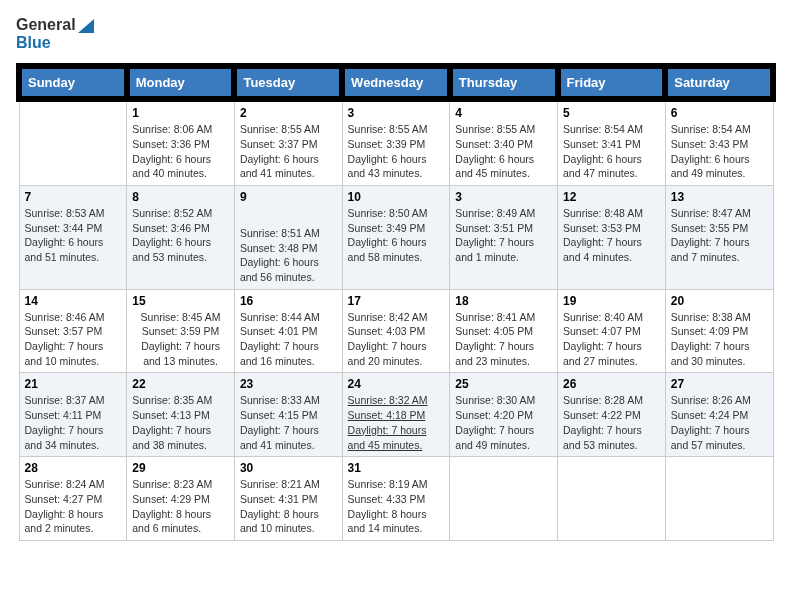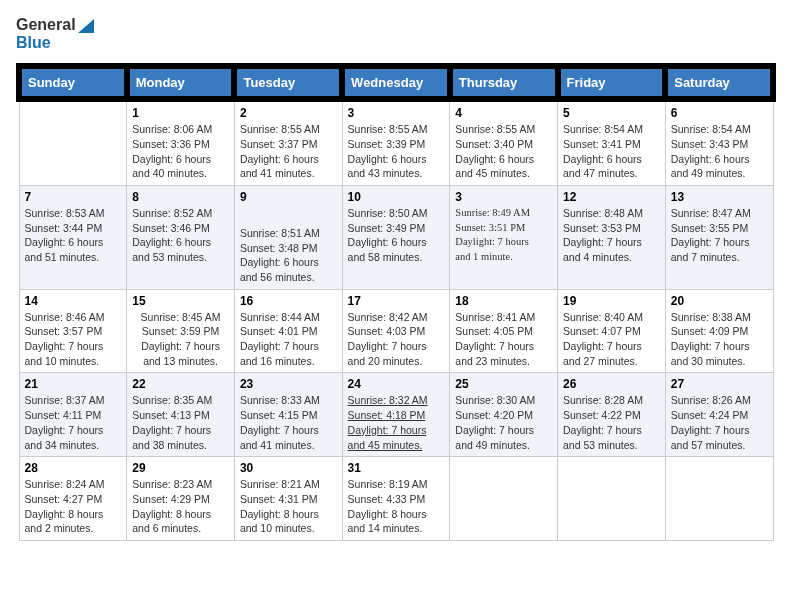--- a/index.html
+++ b/index.html
@@ -170,21 +170,21 @@
         </td>
         <td>
           <div class="day-number">10</div>
           <div class="day-info" style="white-space: pre-line;">Sunrise: 8:50 AM
 Sunset: 3:49 PM
 Daylight: 6 hours
 and 58 minutes.</div>
         </td>
         <td>
           <div class="day-number">3</div>
-          <div class="day-info" style="white-space: pre-line; font-family: Liberation Serif, serif;">Sunrise: 8:49 AM
+          <div class="day-info" style="white-space: pre-line;">Sunrise: 8:49 AM
 Sunset: 3:51 PM
 Daylight: 7 hours
 and 1 minute.</div>
         </td>
         <td>
           <div class="day-number">12</div>
           <div class="day-info" style="white-space: pre-line;">Sunrise: 8:48 AM
 Sunset: 3:53 PM
 Daylight: 7 hours
 and 4 minutes.</div>

